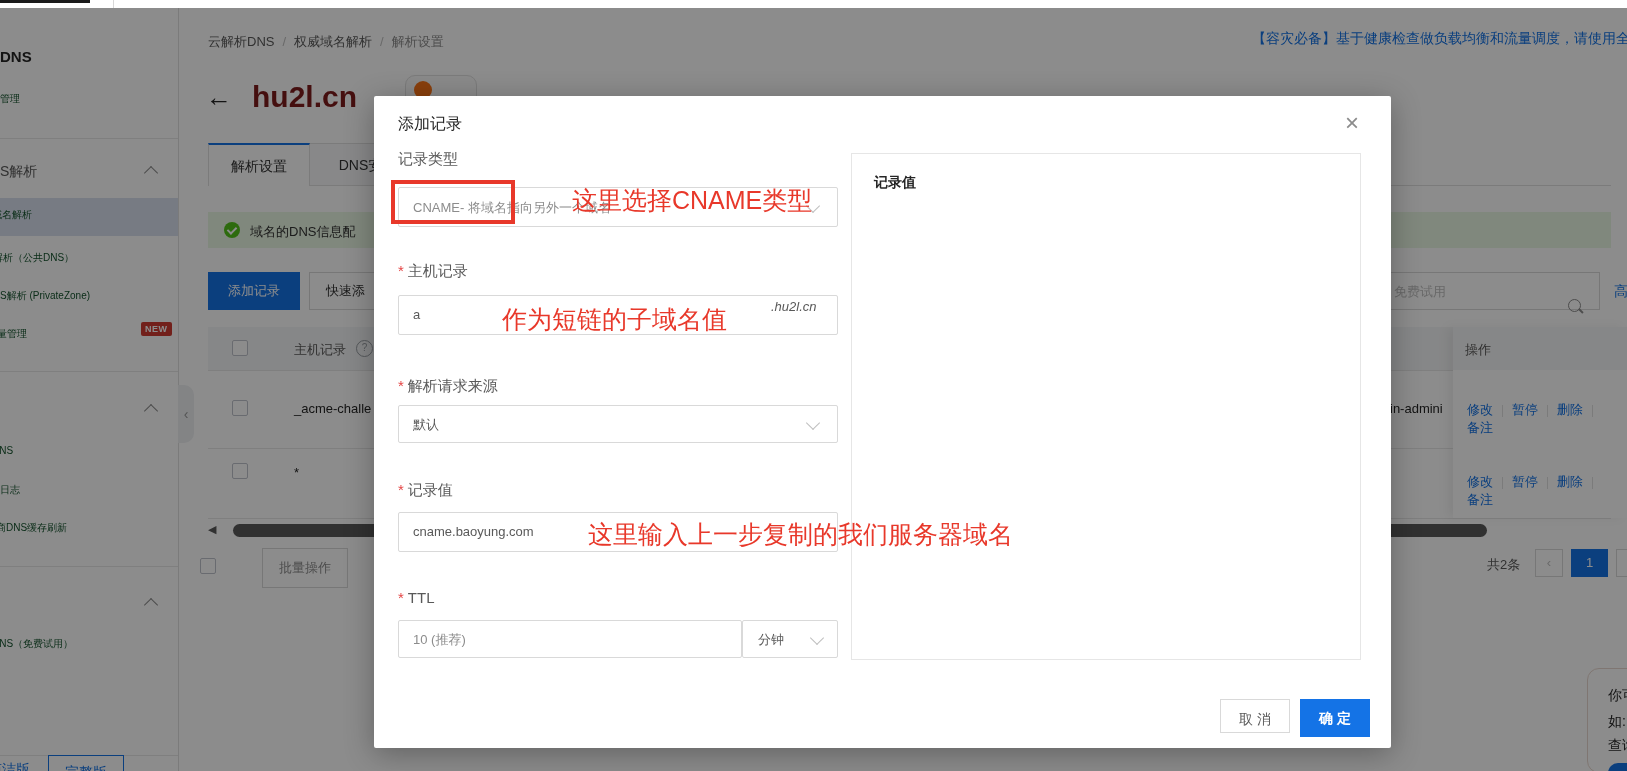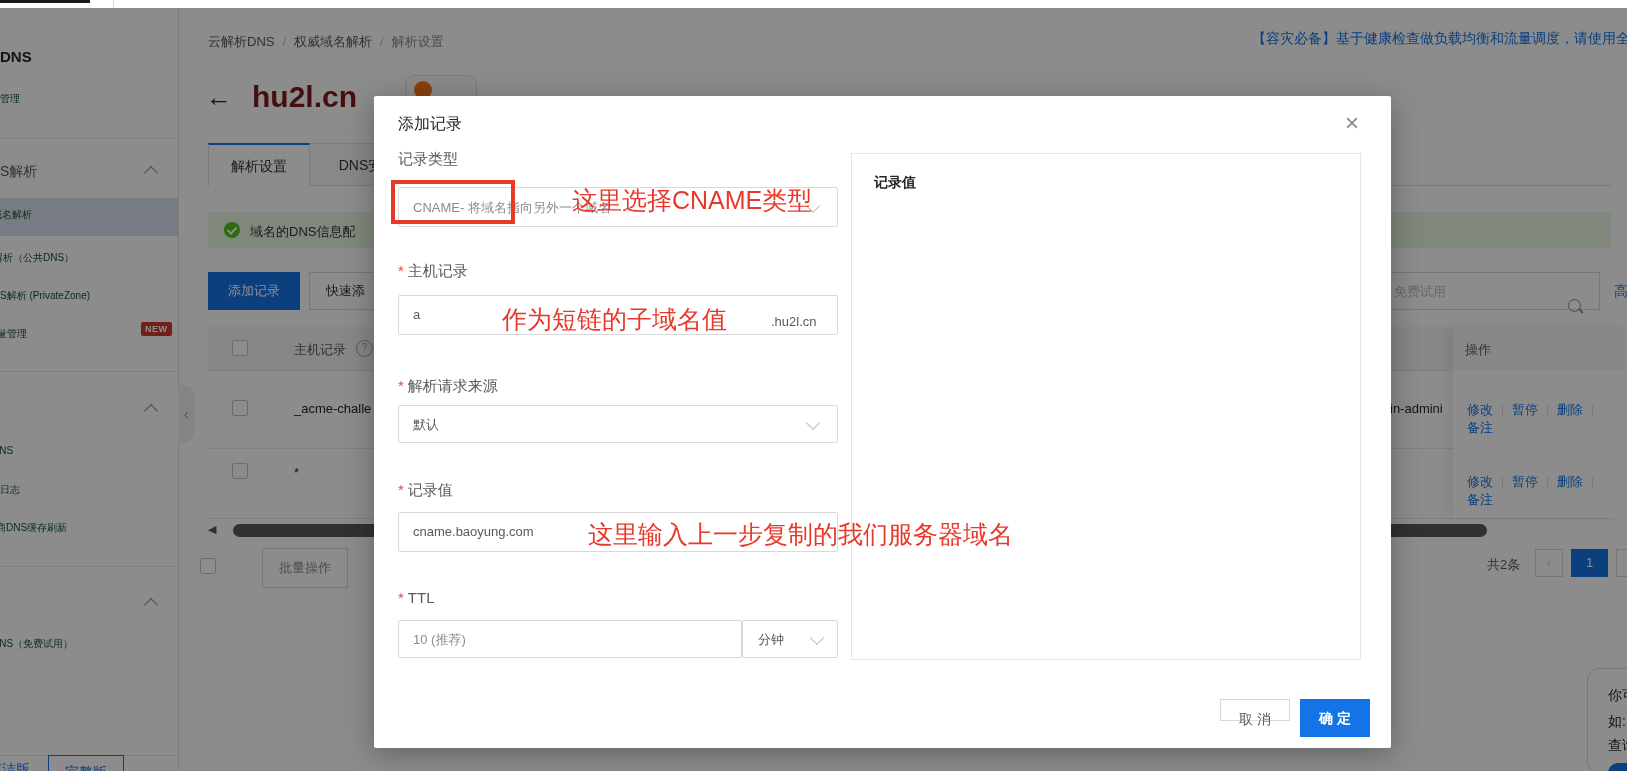--- a/index.html
+++ b/index.html
@@ -199,21 +199,21 @@
   <div class="abs m-close" style="left:971px;top:16px;">×</div>
 
   <div class="abs m-label" style="left:24px;top:54px;">记录类型</div>
   <div class="abs m-input" style="left:24px;top:91px;width:440px;height:40px;"></div>
   <span class="abs m-val gray" style="left:39px;top:103px;">CNAME- 将域名指向另外一个域名</span>
   <span class="abs chev-down" style="left:434px;top:105px;"></span>
 
   <div class="abs m-label" style="left:24px;top:166px;"><span class="req">*</span><span>主机记录</span></div>
   <div class="abs m-input" style="left:24px;top:199px;width:440px;height:40px;"></div>
   <span class="abs m-val" style="left:39px;top:211px;">a</span>
-  <span class="abs m-val" style="left:397px;top:218px;">.hu2l.cn</span>
+  <span class="abs m-val" style="left:397px;top:203px;font-style:italic;">.hu2l.cn</span>
 
   <div class="abs m-label" style="left:24px;top:281px;"><span class="req">*</span><span>解析请求来源</span></div>
   <div class="abs m-input" style="left:24px;top:309px;width:440px;height:38px;"></div>
   <span class="abs m-val" style="left:39px;top:320px;">默认</span>
   <span class="abs chev-down" style="left:434px;top:322px;"></span>
 
   <div class="abs m-label" style="left:24px;top:385px;"><span class="req">*</span><span>记录值</span></div>
   <div class="abs m-input" style="left:24px;top:416px;width:440px;height:40px;"></div>
   <span class="abs m-val" style="left:39px;top:428px;">cname.baoyung.com</span>
 
@@ -221,20 +221,20 @@
   <div class="abs m-input" style="left:24px;top:524px;width:344px;height:38px;"></div>
   <span class="abs m-val gray" style="left:39px;top:535px;">10 (推荐)</span>
   <div class="abs m-input" style="left:368px;top:524px;width:96px;height:38px;"></div>
   <span class="abs m-val" style="left:384px;top:535px;">分钟</span>
   <span class="abs chev-down" style="left:438px;top:537px;"></span>
 
   <div class="abs m-help" style="left:477px;top:57px;width:510px;height:507px;padding:20px 22px;">
     <h4>记录值</h4>
   </div>
 
-  <div class="abs btn-cancel" style="left:846px;top:603px;width:70px;height:22px;">取 消</div>
+  <div class="abs btn-cancel" style="left:846px;top:603px;width:70px;height:34px;">取 消</div>
   <div class="abs btn-ok" style="left:926px;top:603px;width:70px;height:38px;">确 定</div>
 </div>
 
 <div class="abs anno-box" style="left:391px;top:180px;width:116px;height:36px;"></div>
 <div class="abs anno" style="left:572px;top:184px;">这里选择CNAME类型</div>
 <div class="abs anno" style="left:502px;top:303px;">作为短链的子域名值</div>
 <div class="abs anno" style="left:588px;top:518px;">这里输入上一步复制的我们服务器域名</div>
 
 </body></html>

